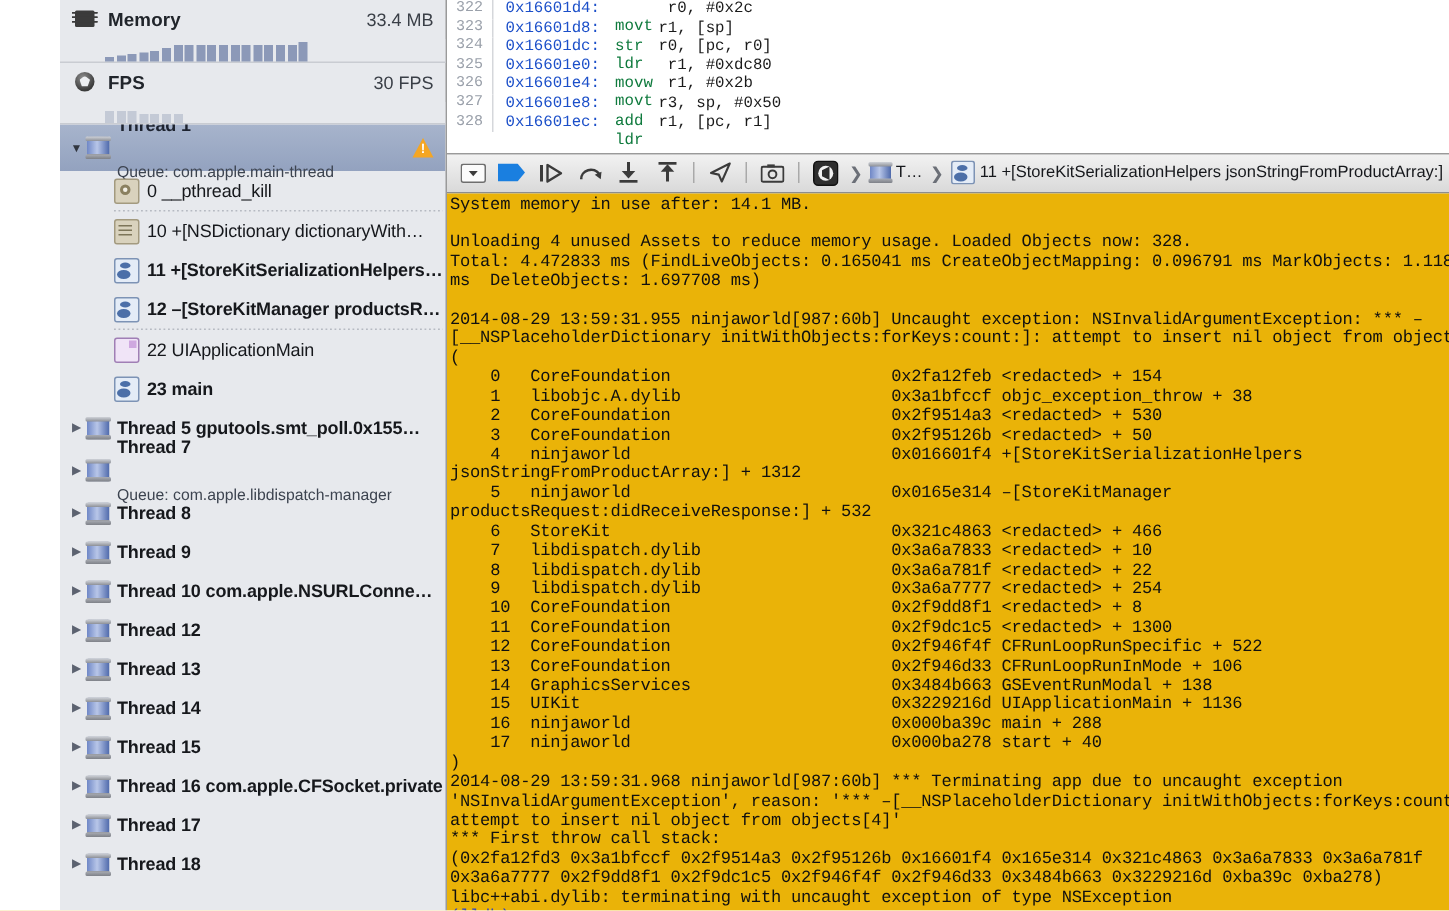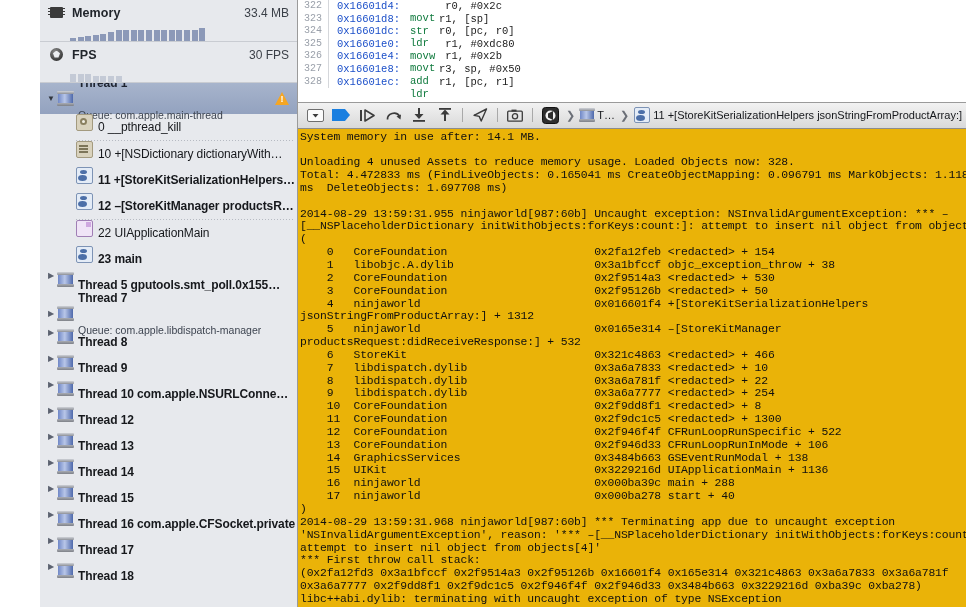--- a/index.html
+++ b/index.html
@@ -118,20 +118,21 @@
   }
 
   
   #thread-tree {
     position: relative;
     overflow: hidden;
   }
   .trow {
     position: relative;
     display: flex;
+    align-items: center;
     height: 26px;
     padding-left: 4px;
     box-sizing: border-box;
     font-size: 12px;
     color: #16181c;
     white-space: nowrap;
   }
   .trow.two-line { height: 31px; align-items: center; }
   .trow.selected {
     background: linear-gradient(to bottom, #a7b4cc 0%, #93a2bf 100%);

